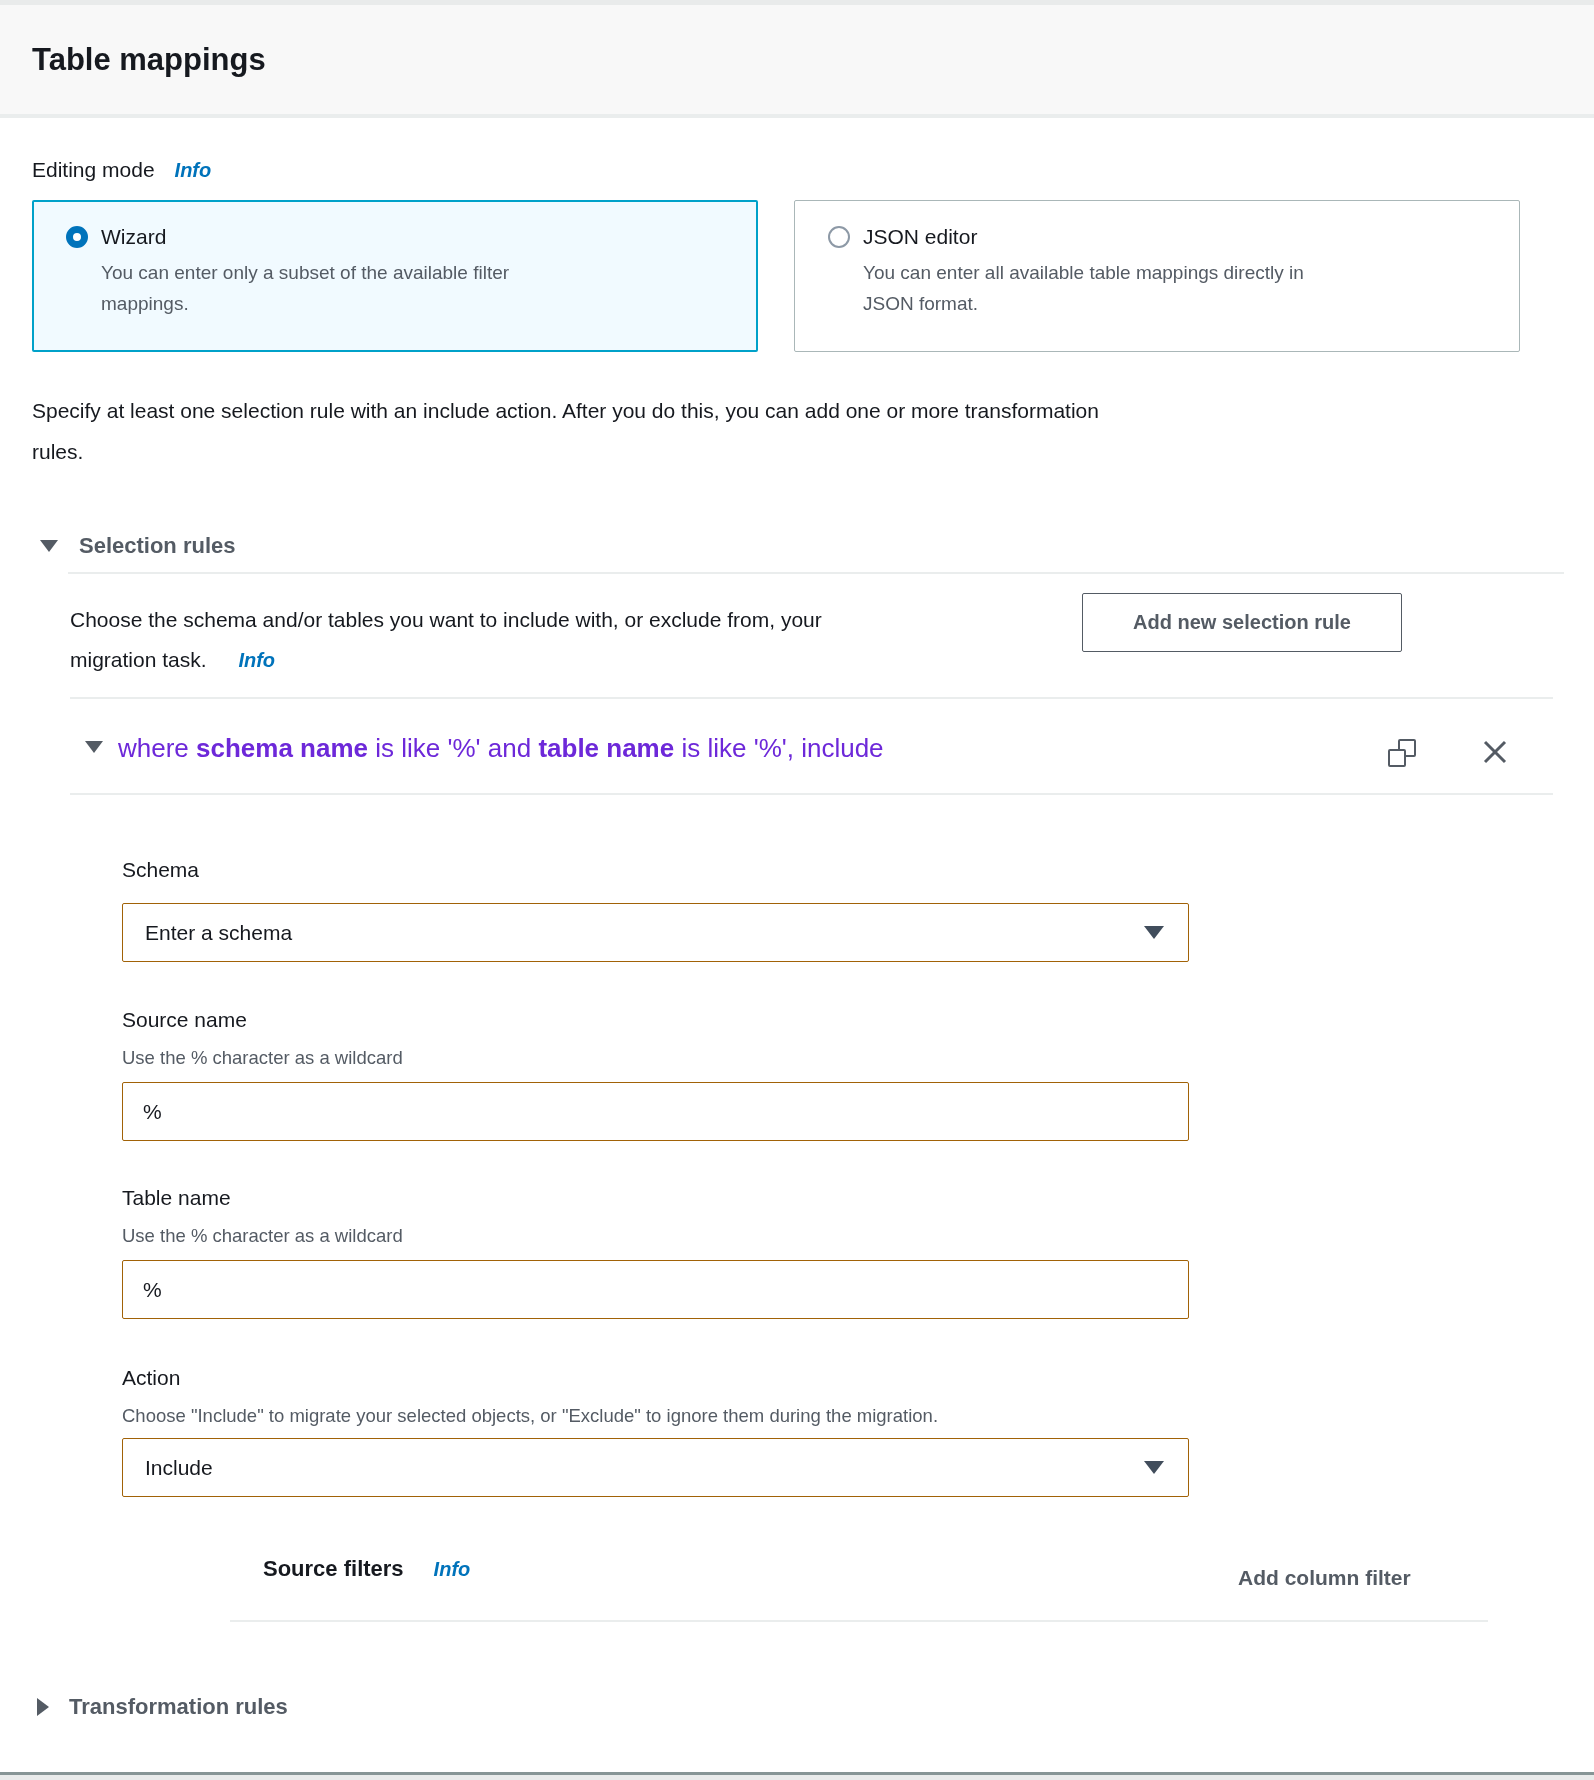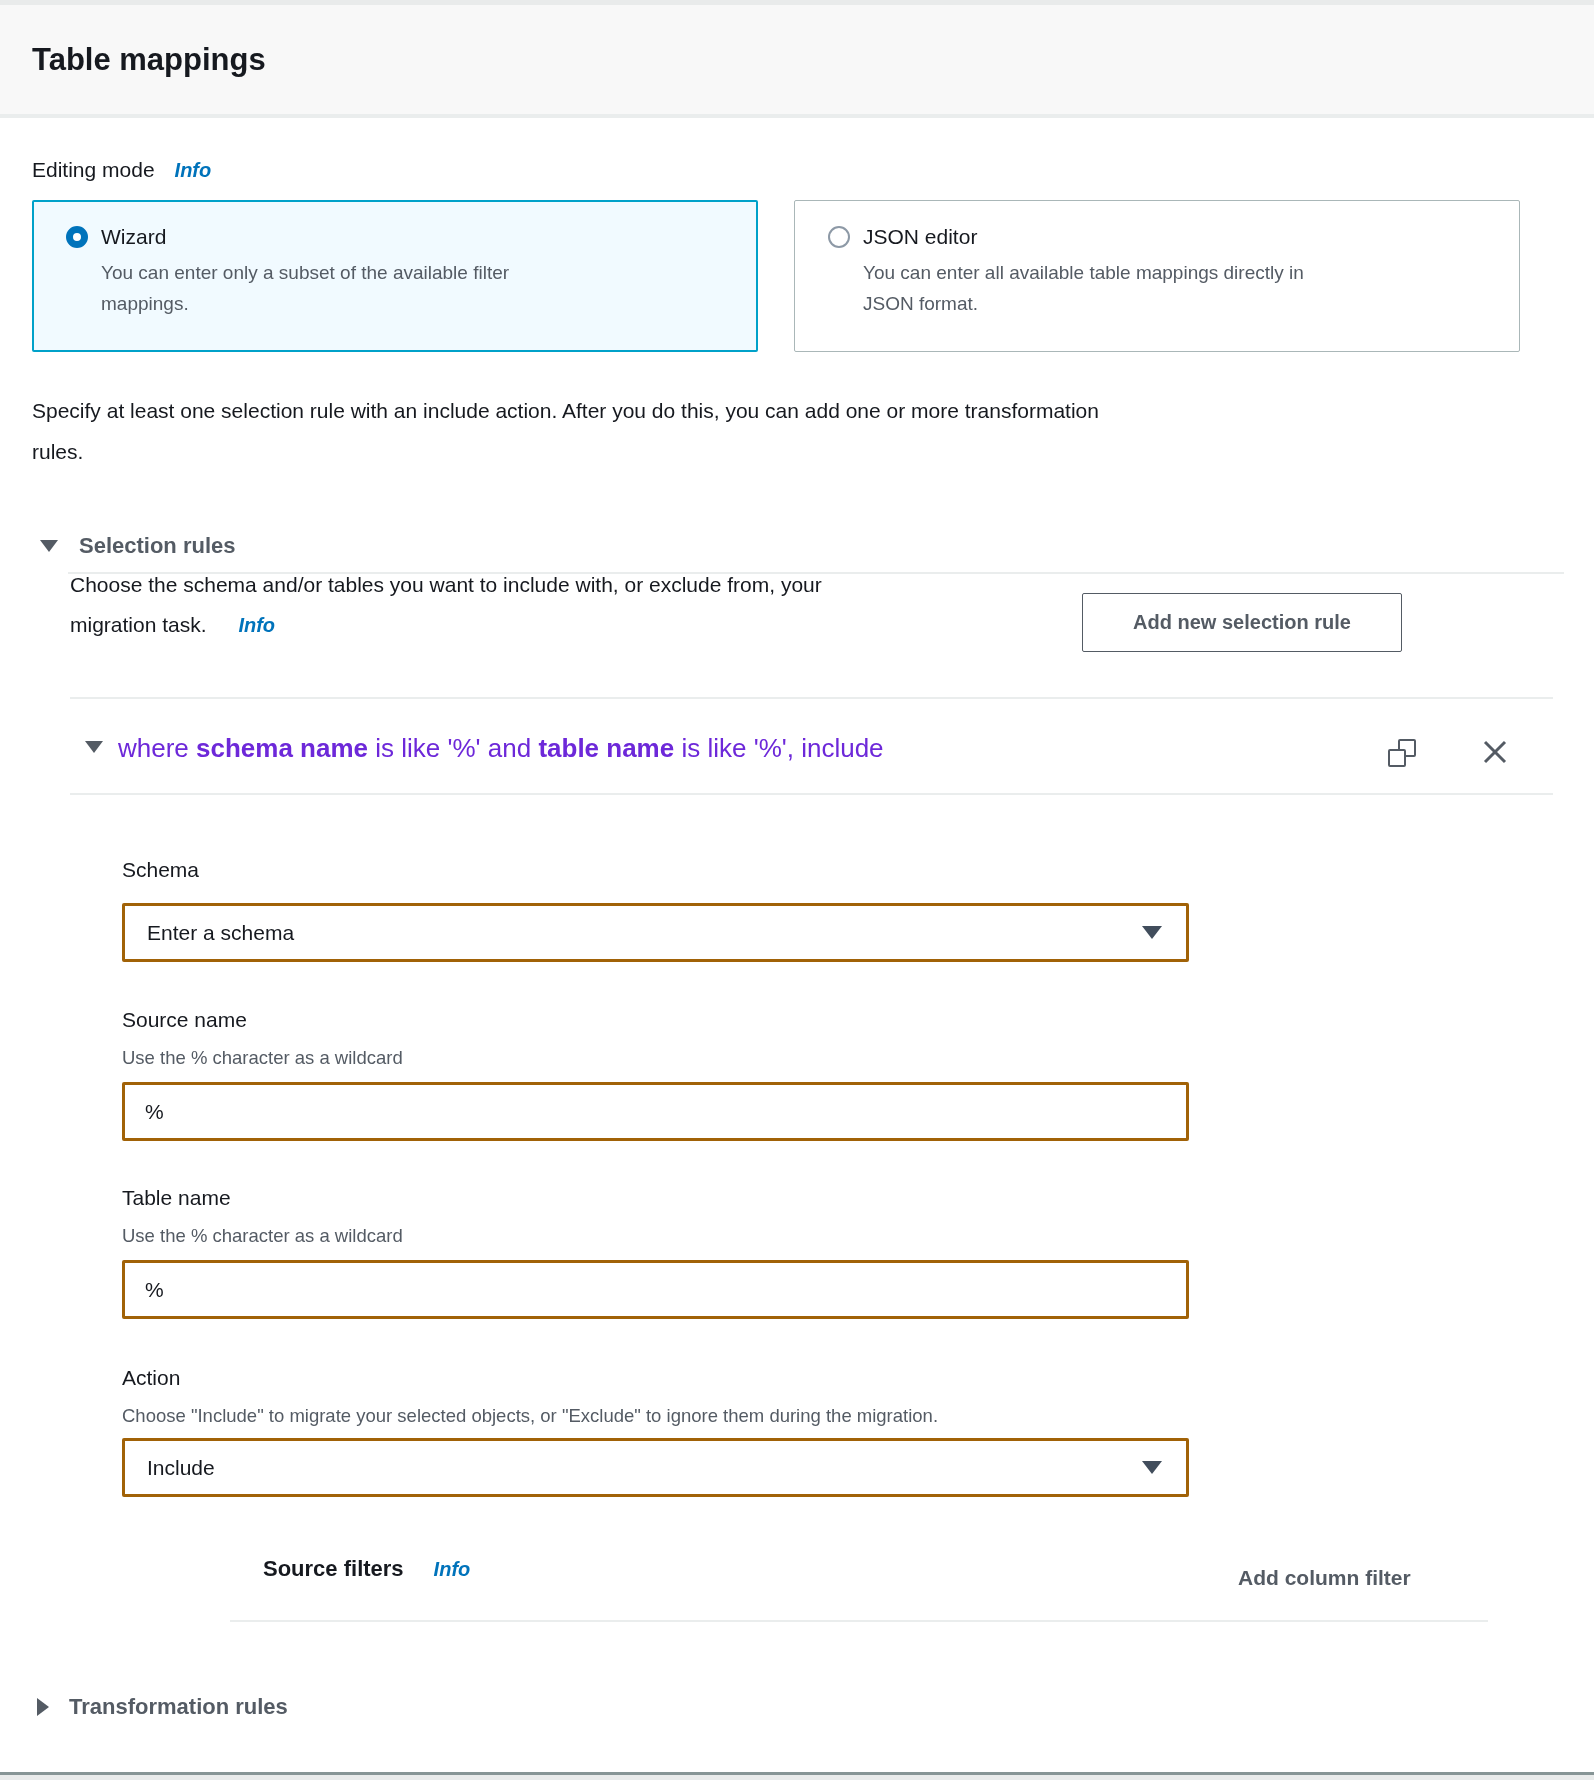--- a/index.html
+++ b/index.html
@@ -39,21 +39,21 @@
   .intro { left:32px; top:390px; font-size:21px; line-height:41px; color:#16191f; }
 
   
   .tri-down { width:0; height:0; border-left:9px solid transparent; border-right:9px solid transparent; border-top:12px solid #545b64; display:inline-block; }
   .tri-right { width:0; height:0; border-top:9px solid transparent; border-bottom:9px solid transparent; border-left:12px solid #545b64; display:inline-block; }
   .section-head { display:flex; align-items:center; cursor:pointer; }
   .section-title { font-size:22px; font-weight:700; color:#545b64; margin-left:21px; }
 
   .divider { height:2px; background:#eaeded; }
 
-  .choose-text { left:70px; top:565px; width:930px; font-size:21px; line-height:40px; color:#16191f; }
+  .choose-text { left:70px; top:600px; width:930px; font-size:21px; line-height:40px; color:#16191f; }
   .add-rule-btn {
     left:1082px; top:593px; width:320px; height:59px; background:#fff;
     border:1px solid #545b64; border-radius:2px; color:#545b64;
     font-family:"Liberation Sans", sans-serif; font-size:20px; font-weight:700; cursor:pointer;
   }
 
   
   .rule-caret { left:85px; top:741px; }
   .rule-summary { left:118px; top:733px; font-size:26px; color:#6d28d9; }
   .rule-summary b { font-weight:700; }
@@ -66,21 +66,21 @@
   }
   .copy-icon .front {
     position:absolute; bottom:0; left:0; width:18px; height:18px;
     border:2.5px solid #545b64; border-radius:2px; background:#fff;
   }
 
   
   .field-label { font-size:21px; color:#16191f; }
   .field-hint  { font-size:18.5px; color:#545b64; }
   .select-box, .text-input {
-    width:1067px; height:59px; border:3px solid #a16207; border-radius:2px; background:#fff;
+    width:1067px; height:59px; border:1px solid #a16207; border-radius:2px; background:#fff;
     font-size:21px; color:#16191f;
   }
   .select-box { display:flex; align-items:center; padding:0 24px 0 22px; cursor:pointer; position:absolute; }
   .select-box .sel-arrow { margin-left:auto; width:0; height:0;
     border-left:10px solid transparent; border-right:10px solid transparent; border-top:13px solid #414d5c; }
   .text-input { position:absolute; padding:0 20px; font-family:"Liberation Sans", sans-serif; }
 
   .src-filters-label { font-size:22px; font-weight:700; color:#16191f; }
   .add-col-btn { left:1238px; top:1566px; font-size:21px; font-weight:700; color:#545b64; cursor:pointer; background:none; border:none; font-family:"Liberation Sans", sans-serif; }
 

